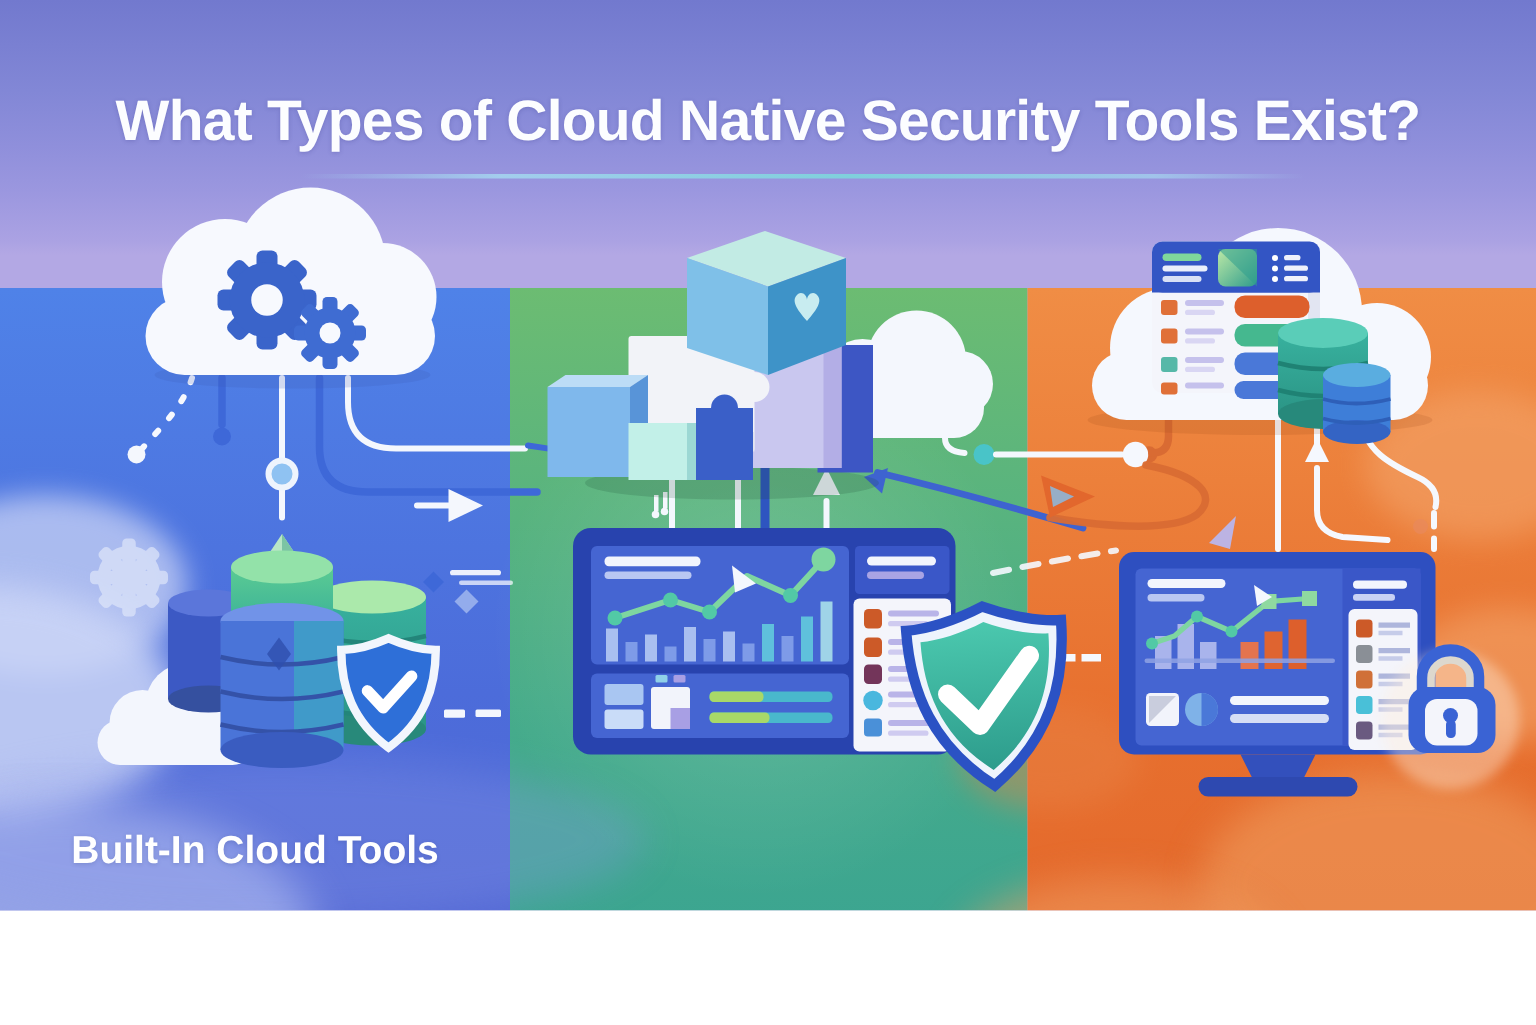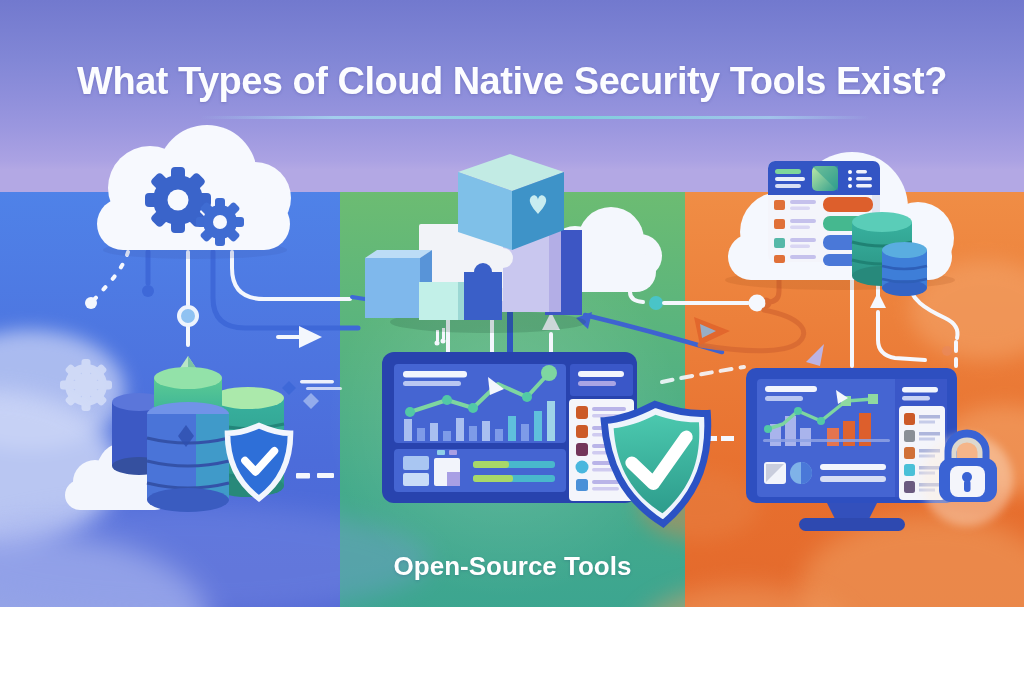--- a/index.html
+++ b/index.html
@@ -445,15 +445,15 @@
       <circle cx="967" cy="480" r="46" fill="rgba(255,238,220,0.4)" style="filter:blur(4px)"></circle>
       <path d="M950,464 V451 A17,16 0 0 1 984,451 V464" stroke="#3a63d4" stroke-width="11" fill="none" stroke-linecap="round"></path>
       <path d="M954,463 V452 A13,12 0 0 1 980,452 V463" stroke="#ddd8ce" stroke-width="5" fill="none" stroke-linecap="round"></path>
       <rect x="939" y="458" width="58" height="44" rx="12" fill="#3a63d4"></rect>
       <rect x="950" y="466" width="35" height="31" rx="8" fill="#f4f5fb"></rect>
       <circle cx="967" cy="477" r="5" fill="#3a63d4"></circle>
       <rect x="964" y="480" width="6.5" height="12" rx="3" fill="#3a63d4"></rect>
     </g>
   </svg>
 
-  <p class="section-label label-mid">Open-Source Tools</p>
+  <p class="section-label label-left">Built-In Cloud Tools</p>
 
 </div>
 
 </body></html>

